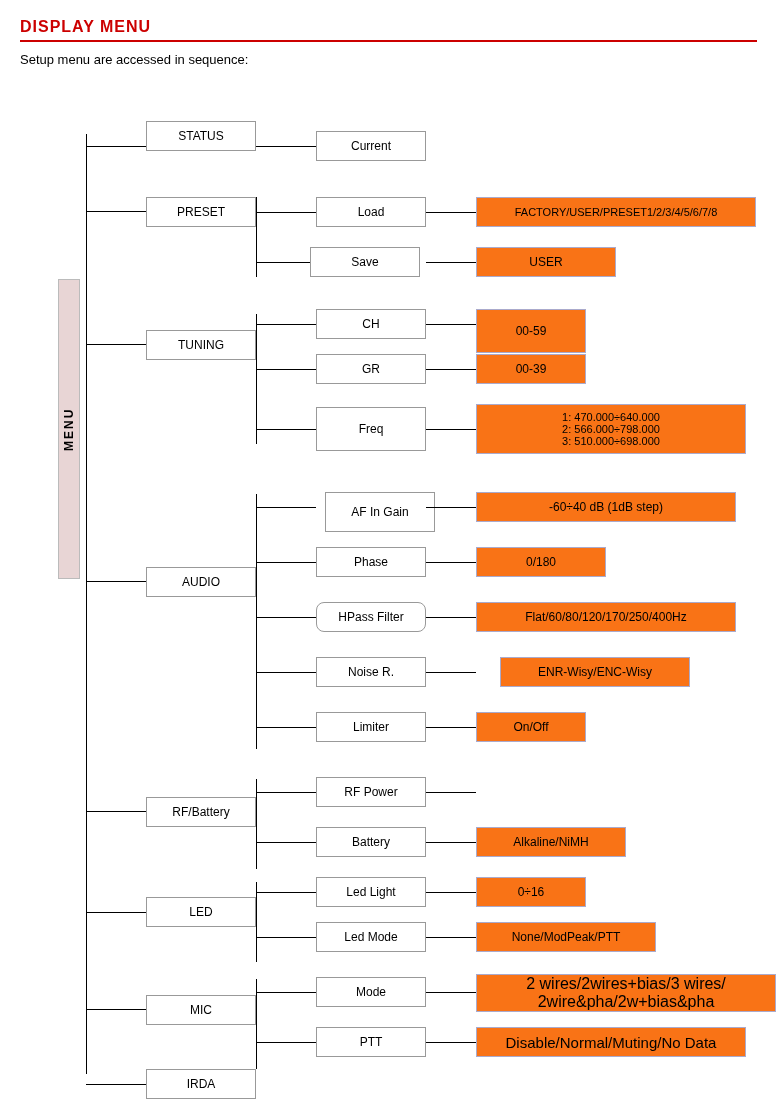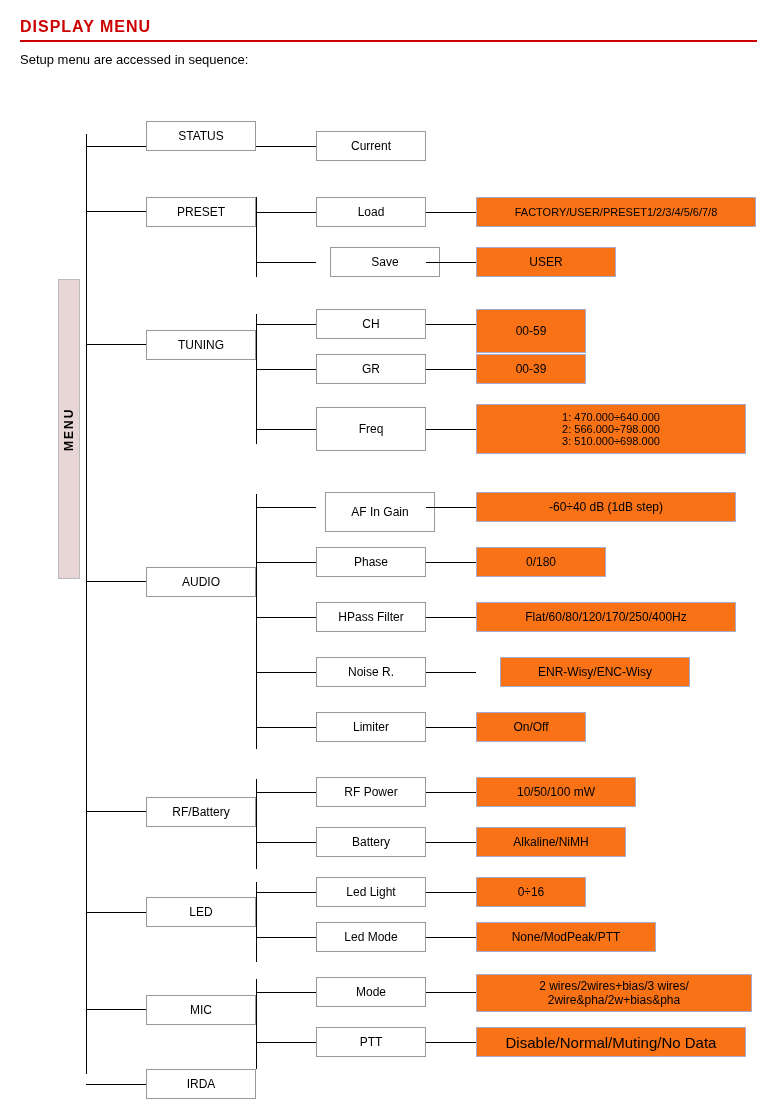--- a/index.html
+++ b/index.html
@@ -113,21 +113,21 @@
   <div class="box" style="left:286px; top:118px; width:110px; height:30px;">
     <span>Load</span>
   </div>
 
   <div class="hline" style="left:396px; top:133px; width:50px;"></div>
   <div class="box box-blue" style="left:446px; top:118px; width:280px; height:30px; font-size:11px;">
     <span>FACTORY/USER/PRESET1/2/3/4/5/6/7/8</span>
   </div>
 
   <div class="hline" style="left:226px; top:183px; width:60px;"></div>
-  <div class="box" style="left:300px; top:168px; width:110px; height:30px;">
+  <div class="box" style="left:280px; top:168px; width:110px; height:30px;">
     <span>Save</span>
   </div>
   <div class="hline" style="left:396px; top:183px; width:50px;"></div>
   <div class="box box-blue" style="left:446px; top:168px; width:140px; height:30px;">
     <span>USER</span>
   </div>
 
   <div class="hline" style="left:56px; top:265px; width:60px;"></div>
   <div class="box" style="left:116px; top:251px; width:110px; height:30px;">
     <span>TUNING</span>
@@ -183,21 +183,21 @@
   <div class="hline" style="left:226px; top:483px; width:60px;"></div>
   <div class="box" style="left:286px; top:468px; width:110px; height:30px;">
     <span>Phase</span>
   </div>
   <div class="hline" style="left:396px; top:483px; width:50px;"></div>
   <div class="box box-blue" style="left:446px; top:468px; width:130px; height:30px;">
     <span>0/180</span>
   </div>
 
   <div class="hline" style="left:226px; top:538px; width:60px;"></div>
-  <div class="box" style="left:286px; top:523px; width:110px; height:30px;">
+  <div class="box" style="left:286px; top:523px; width:110px; height:30px;border-radius:8px;">
     <span>HPass Filter</span>
   </div>
   <div class="hline" style="left:396px; top:538px; width:50px;"></div>
   <div class="box box-blue" style="left:446px; top:523px; width:260px; height:30px;">
     <span>Flat/60/80/120/170/250/400Hz</span>
   </div>
 
   <div class="hline" style="left:226px; top:593px; width:60px;"></div>
   <div class="box" style="left:286px; top:578px; width:110px; height:30px;">
     <span>Noise R.</span>
@@ -221,23 +221,20 @@
     <span>RF/Battery</span>
   </div>
 
   <div class="vline" style="left:226px; top:700px; height:90px;"></div>
 
   <div class="hline" style="left:226px; top:713px; width:60px;"></div>
   <div class="box" style="left:286px; top:698px; width:110px; height:30px;">
     <span>RF Power</span>
   </div>
   <div class="hline" style="left:396px; top:713px; width:50px;"></div>
-  <div class="box box-blue" style="left:446px; top:698px; width:160px; height:30px;">
-    <span>10/50/100 mW</span>
-  </div>
 
   <div class="hline" style="left:226px; top:763px; width:60px;"></div>
   <div class="box" style="left:286px; top:748px; width:110px; height:30px;">
     <span>Battery</span>
   </div>
   <div class="hline" style="left:396px; top:763px; width:50px;"></div>
   <div class="box box-blue" style="left:446px; top:748px; width:150px; height:30px;">
     <span>Alkaline/NiMH</span>
   </div>
 
@@ -271,21 +268,21 @@
     <span>MIC</span>
   </div>
 
   <div class="vline" style="left:226px; top:900px; height:90px;"></div>
 
   <div class="hline" style="left:226px; top:913px; width:60px;"></div>
   <div class="box" style="left:286px; top:898px; width:110px; height:30px;">
     <span>Mode</span>
   </div>
   <div class="hline" style="left:396px; top:913px; width:50px;"></div>
-  <div class="box box-blue" style="left:446px; top:895px; width:276px; height:38px; font-size:12px; text-align:center; white-space:pre-line;">
+  <div class="box box-blue" style="left:446px; top:895px; width:300px; height:38px; font-size:16px; text-align:center; white-space:pre-line;">
     <span>2 wires/2wires+bias/3 wires/
 2wire&amp;pha/2w+bias&amp;pha</span>
   </div>
 
   <div class="hline" style="left:226px; top:963px; width:60px;"></div>
   <div class="box" style="left:286px; top:948px; width:110px; height:30px;">
     <span>PTT</span>
   </div>
   <div class="hline" style="left:396px; top:963px; width:50px;"></div>
   <div class="box box-blue" style="left:446px; top:948px; width:270px; height:30px; font-size:15px;">

